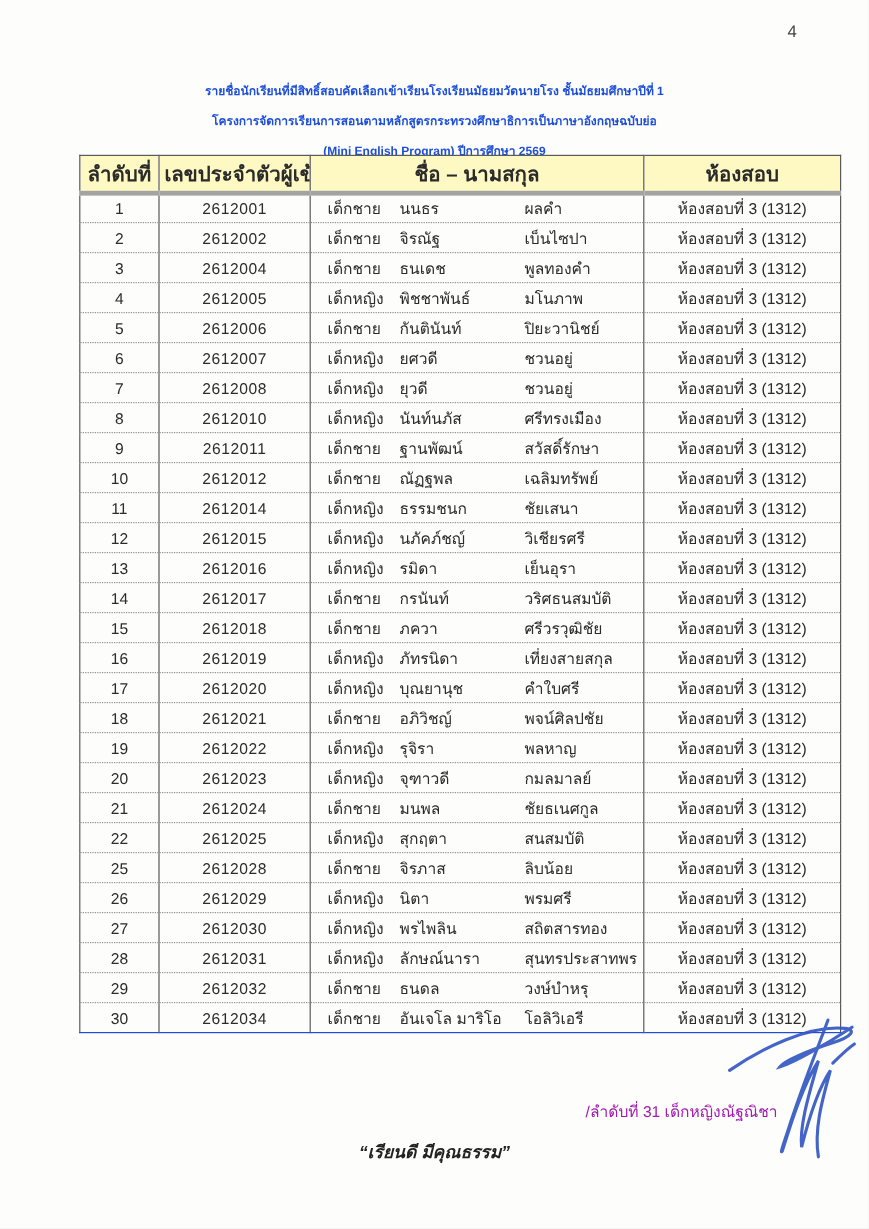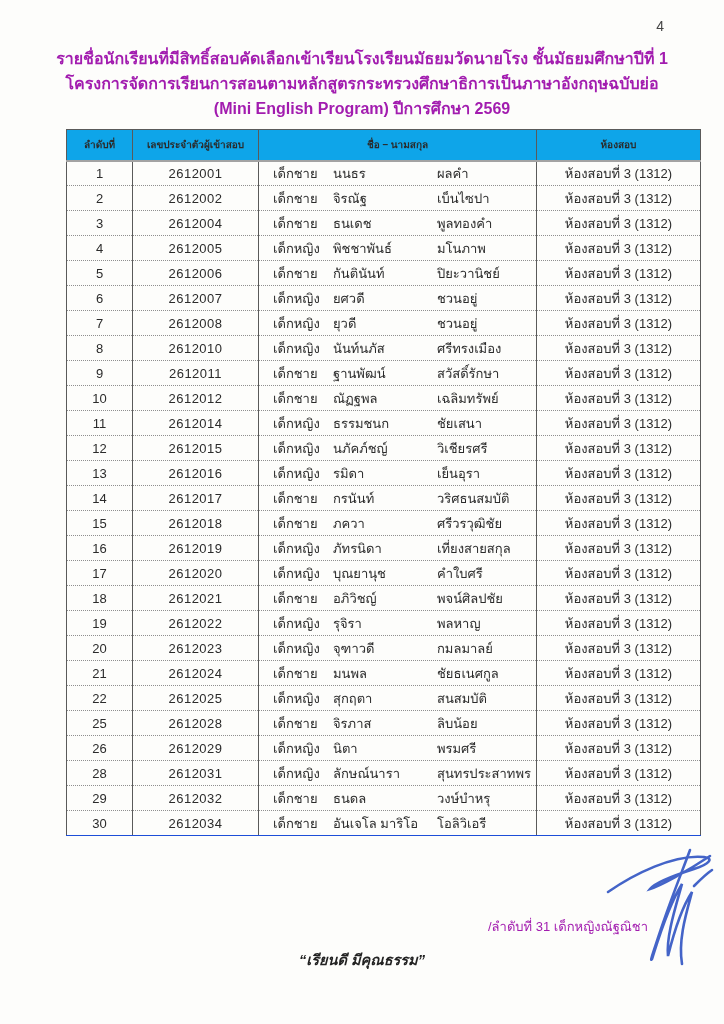--- a/index.html
+++ b/index.html
@@ -16,28 +16,28 @@
   }
   .page-number {
     position: absolute;
     top: 18px;
     right: 60px;
     font-size: 14px;
     color: #444;
   }
   .title-block {
     position: absolute;
-    top: 46px;
+    top: 64px;
     left: 0;
     width: 100%;
     text-align: center;
     font-weight: bold;
-    font-size: 16px;
+    font-size: 10px;
     line-height: 25px;
-    color: #a21caf;
+    color: #1d4ed8;
   }
   table.student-table {
     position: absolute;
     left: 66px;
     top: 129px;
     width: 634px;
     border-collapse: collapse;
     table-layout: fixed;
     font-size: 13px;
     color: #2b2b2b;
@@ -46,24 +46,24 @@
     border: 1px solid #5a5a5a;
     padding: 0 4px;
     overflow: hidden;
     white-space: nowrap;
   }
   table.student-table td { border-top: 1px dotted #8f8f8f; border-bottom: 1px dotted #8f8f8f; }
   table.student-table tr:last-child td { border-bottom: 1px solid #1d4ed8; }
   table.student-table th {
     height: 31px;
     font-weight: bold;
-    font-size: 10px;
+    font-size: 17px;
     text-align: center;
-    background: #0ea5e9;
-    border-bottom: 2px solid #a3a3a3;
+    background: #fef9c3;
+    border-bottom: 4px solid #a3a3a3;
   }
   table.student-table td { height: 25px; }
   .c-no   { text-align: center; }
   .c-id   { text-align: center; letter-spacing: 0.5px; }
   .c-name { text-align: left; }
   .c-room { text-align: center; }
   .c-name .prefix { display: inline-block; width: 70px; padding-left: 10px; }
   .c-name .first  { display: inline-block; width: 104px; }
   .c-name .last   { display: inline-block; }
   .continuation {
@@ -259,20 +259,26 @@
           <td class="c-name"><span class="prefix">เด็กชาย</span><span class="first">จิรภาส</span><span class="last">ลิบน้อย</span></td>
           <td class="c-room">ห้องสอบที่ 3 (1312)</td>
         </tr>
         <tr>
           <td class="c-no">26</td>
           <td class="c-id">2612029</td>
           <td class="c-name"><span class="prefix">เด็กหญิง</span><span class="first">นิตา</span><span class="last">พรมศรี</span></td>
           <td class="c-room">ห้องสอบที่ 3 (1312)</td>
         </tr>
         <tr>
+          <td class="c-no">27</td>
+          <td class="c-id">2612030</td>
+          <td class="c-name"><span class="prefix">เด็กหญิง</span><span class="first">พรไพลิน</span><span class="last">สถิตสารทอง</span></td>
+          <td class="c-room">ห้องสอบที่ 3 (1312)</td>
+        </tr>
+        <tr>
           <td class="c-no">28</td>
           <td class="c-id">2612031</td>
           <td class="c-name"><span class="prefix">เด็กหญิง</span><span class="first">ลักษณ์นารา</span><span class="last">สุนทรประสาทพร</span></td>
           <td class="c-room">ห้องสอบที่ 3 (1312)</td>
         </tr>
         <tr>
           <td class="c-no">29</td>
           <td class="c-id">2612032</td>
           <td class="c-name"><span class="prefix">เด็กชาย</span><span class="first">ธนดล</span><span class="last">วงษ์บำหรุ</span></td>
           <td class="c-room">ห้องสอบที่ 3 (1312)</td>

